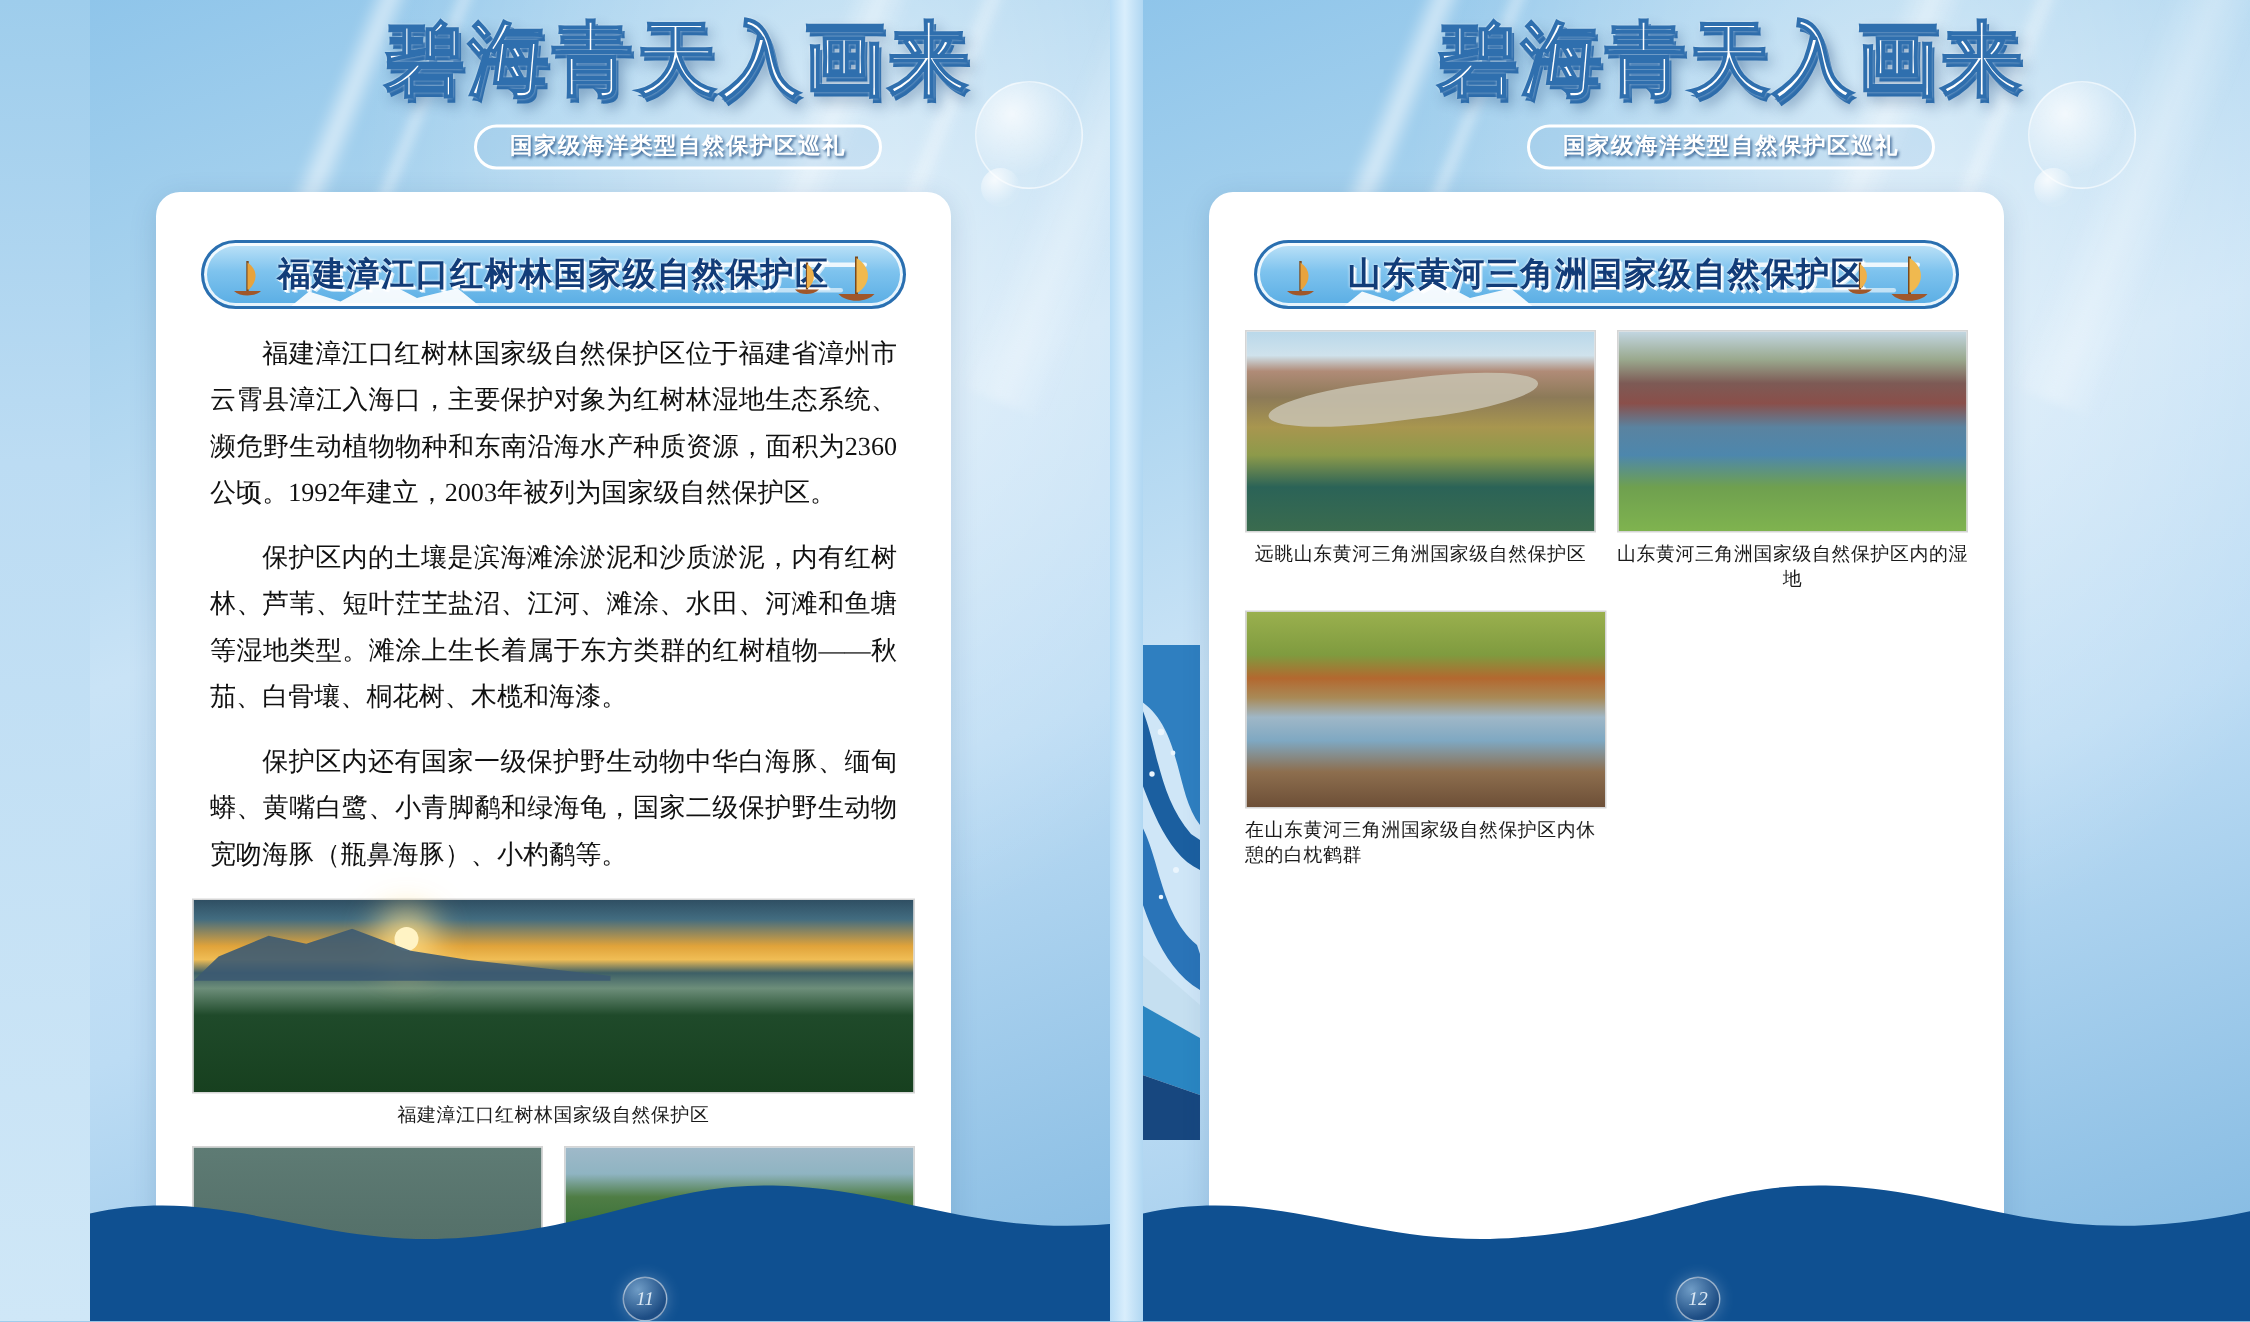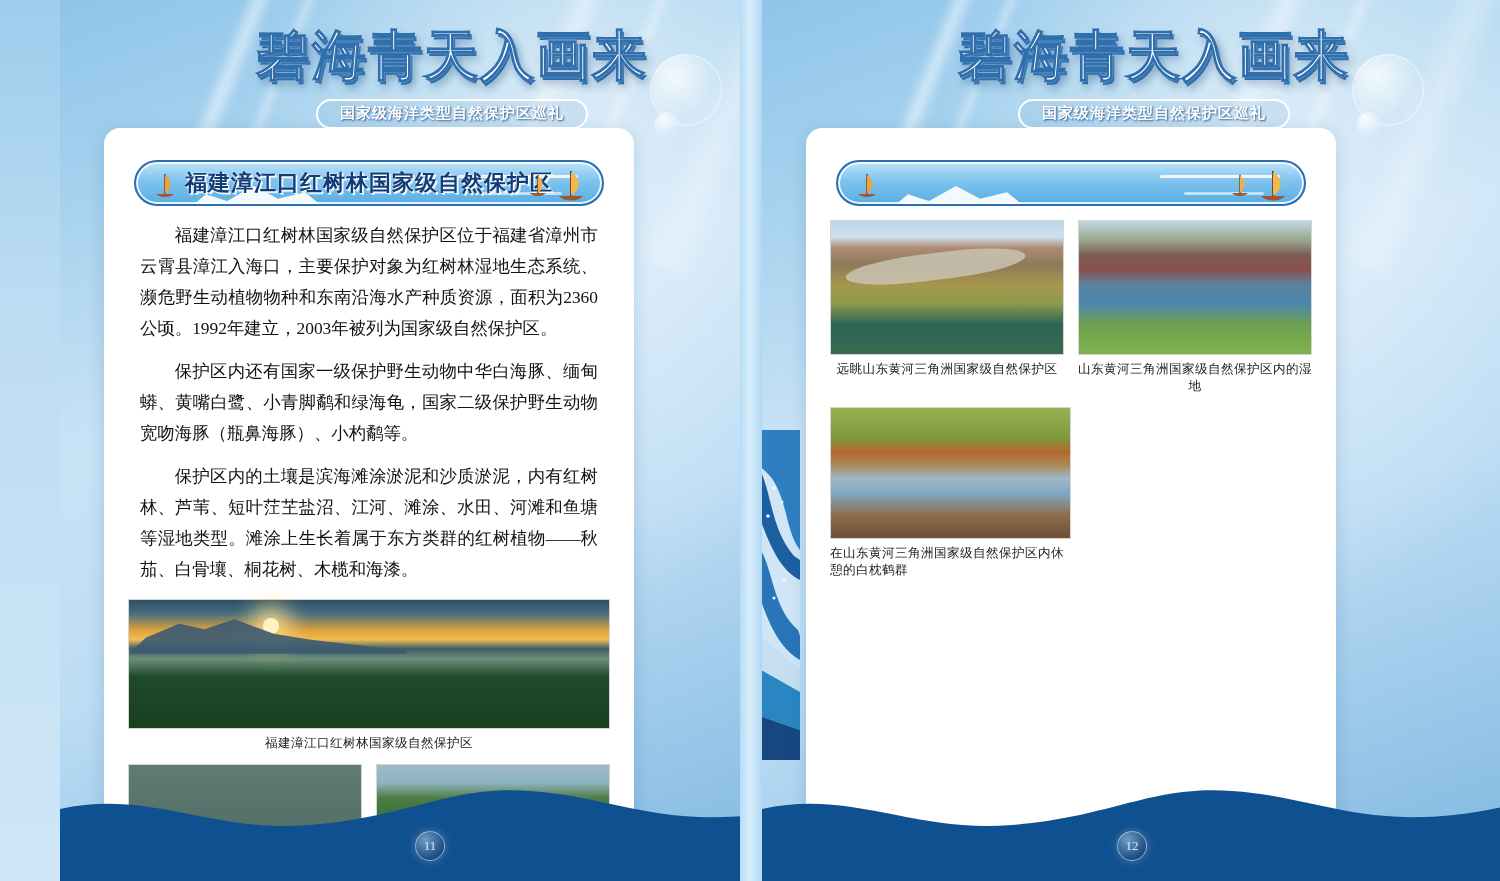--- a/index.html
+++ b/index.html
@@ -48,21 +48,21 @@
     background: radial-gradient(circle at 34% 30%, rgba(255,255,255,.75), rgba(255,255,255,.05) 62%);
     border:1px solid rgba(255,255,255,.55);
   }
   .bubble2 {
     position:absolute; right: 120px; top: 112px; width: 26px; height: 26px;
     border-radius:50%;
     background: radial-gradient(circle at 35% 30%, rgba(255,255,255,.8), rgba(255,255,255,.05) 65%);
   }
 
   
-  .masthead { position:absolute; top:16px; left:0; right:0; height:104px; z-index:6;padding-left:44px; }
+  .masthead { position:absolute; top:0; left:0; right:0; height:104px; z-index:6;padding-left:44px; }
   .mast-title {
     text-align:center; margin-top: 4px;
     font-family: "DejaVu Sans", sans-serif;
     font-weight: 700;
     font-size: 54px;
     letter-spacing: 2px;
     color: #ffffff;
     -webkit-text-stroke: 1px #2f6fae;
     text-shadow:
       0 0 2px #ffffff,
@@ -162,28 +162,29 @@
     letter-spacing: .4px;
   }
   .cap-center { text-align:center; }
 
   
   .wave-foot {
     position:absolute; left:0; right:0; bottom:0; height: 118px; z-index: 10;
   }
   .wave-foot svg { position:absolute; bottom:0; left:0; width:100%; height:100%; display:block; }
   .folio {
-    position:absolute; bottom: 20px; left:50%; transform:translateX(-50%);
+    position:absolute; bottom: 0; left:50%; transform:translateX(-50%);
     width: 30px; height: 30px; border-radius:50%;
     background: radial-gradient(circle at 34% 28%, #6f9cc6, #1d4d84 70%);
     border: 1px solid rgba(255,255,255,.5);
     display:flex; align-items:center; justify-content:center;
     color:#dbe8f4; font-size: 13px; font-family:"Liberation Serif", serif;
     z-index: 12;
     box-shadow: 0 0 10px rgba(255,255,255,.25);
+    font-style: italic;
   }
   
   .side-wave { position:absolute; right: 0px; top: 430px; width: 46px; height: 330px; z-index: 4; }
   .side-wave svg { display:block; width:100%; height:100%; }
 
   
   .ph-mangrove {
     background:
       linear-gradient(180deg,#2f4f63 0%,#426c80 10%,#e0a33a 24%,#f0bd55 31%,#3d5f66 38%,#6d8e7a 46%,#1f4a2a 60%,#17401f 100%);
     position:relative;
@@ -277,22 +278,22 @@
               <path d="M15 2 L15 27" stroke="#7a4a1f" stroke-width="2"></path>
               <path d="M15 3 C25 9 25 20 16 26 L15 26 Z" fill="#f0b94f"></path>
               <path d="M3 27 C8 33 22 33 27 27 Z" fill="#a0572a"></path>
             </svg>
         </span>
         <span class="banner-text">福建漳江口红树林国家级自然保护区</span>
       </div>
 
       <div class="body-text">
         <p>福建漳江口红树林国家级自然保护区位于福建省漳州市云霄县漳江入海口，主要保护对象为红树林湿地生态系统、濒危野生动植物物种和东南沿海水产种质资源，面积为2360公顷。1992年建立，2003年被列为国家级自然保护区。</p>
+        <p>保护区内的土壤是滨海滩涂淤泥和沙质淤泥，内有红树林、芦苇、短叶茳芏盐沼、江河、滩涂、水田、河滩和鱼塘等湿地类型。滩涂上生长着属于东方类群的红树植物——秋茄、白骨壤、桐花树、木榄和海漆。</p>
         <p>保护区内还有国家一级保护野生动物中华白海豚、缅甸蟒、黄嘴白鹭、小青脚鹬和绿海龟，国家二级保护野生动物宽吻海豚（瓶鼻海豚）、小杓鹬等。</p>
-        <p>保护区内的土壤是滨海滩涂淤泥和沙质淤泥，内有红树林、芦苇、短叶茳芏盐沼、江河、滩涂、水田、河滩和鱼塘等湿地类型。滩涂上生长着属于东方类群的红树植物——秋茄、白骨壤、桐花树、木榄和海漆。</p>
       </div>
 
       <div class="figs">
         <div class="fig" style="width:100%;">
           <div style="width:100%;height:130px;">
               <span class="ph ph-mangrove"></span>
             </div>
           <div class="cap cap-center">福建漳江口红树林国家级自然保护区</div>
         </div>
 
@@ -378,20 +379,21 @@
               <path d="M2 19 C5 23 14 23 18 19 Z" fill="#a0572a"></path>
             </svg>
         </span>
         <span class="boat boat-r2">
           <svg width="30" height="34" viewBox="0 0 30 34">
               <path d="M15 2 L15 27" stroke="#7a4a1f" stroke-width="2"></path>
               <path d="M15 3 C25 9 25 20 16 26 L15 26 Z" fill="#f0b94f"></path>
               <path d="M3 27 C8 33 22 33 27 27 Z" fill="#a0572a"></path>
             </svg>
         </span>
+        <span class="banner-text">山东黄河三角洲国家级自然保护区</span>
       </div>
 
 
       <div class="figs">
         <div class="fig-row">
           <div class="fig" style="width:50%;">
             <div style="width:100%;height:135px;">
                 <span class="ph ph-delta"></span>
               </div>
             <div class="cap cap-center">远眺山东黄河三角洲国家级自然保护区</div>

